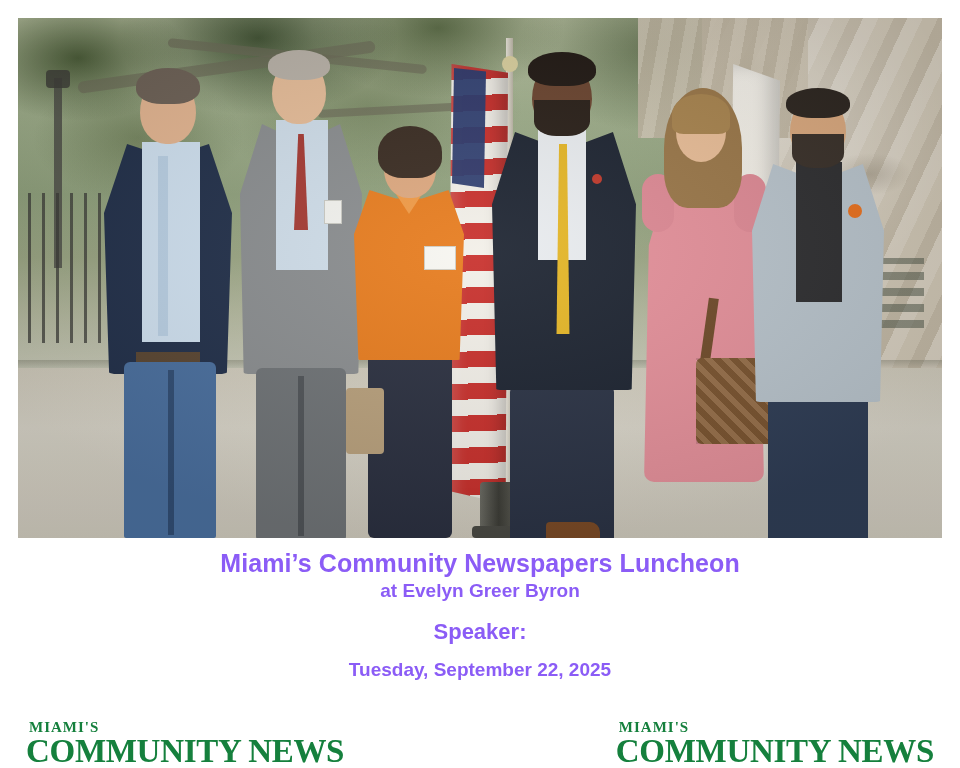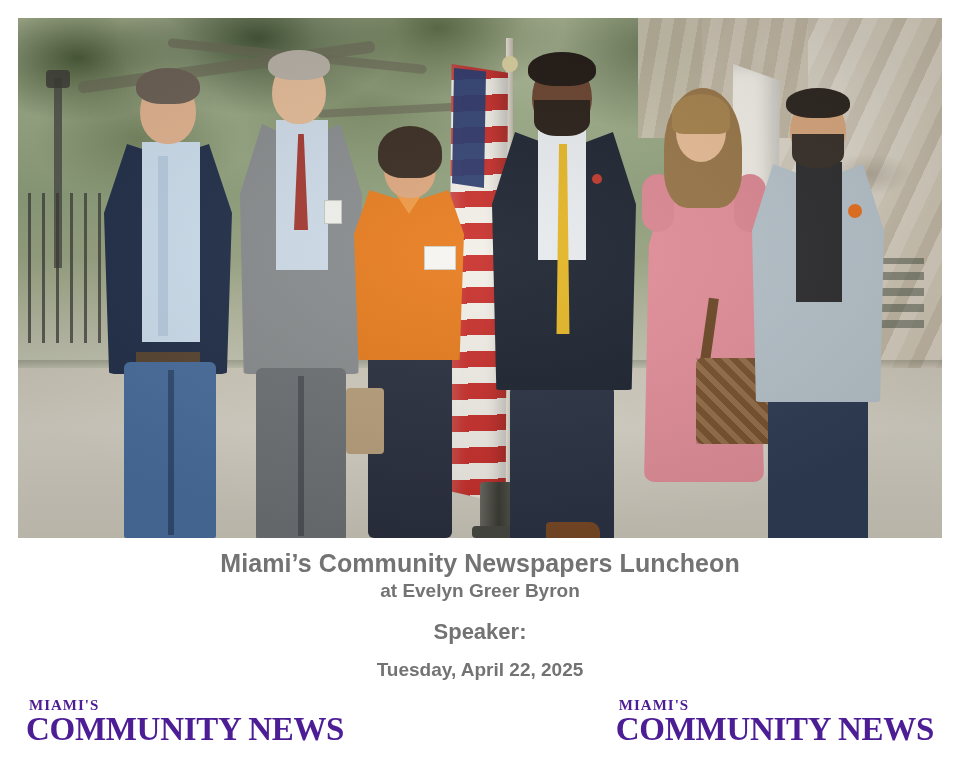--- a/index.html
+++ b/index.html
@@ -261,21 +261,21 @@
     pointer-events: none;
   }
 
   
   .caption {
     position: absolute;
     left: 0;
     top: 548px;
     width: 960px;
     text-align: center;
-    color: #737373;
+    color: #8b5cf6;
   }
   .cap-line1 {
     font-size: 25px;
     font-weight: bold;
     letter-spacing: .1px;
     line-height: 30px;
   }
   .cap-line2 {
     font-size: 19px;
     font-weight: bold;
@@ -300,22 +300,22 @@
   .cap-date {
     margin-top: 12px;
     font-size: 19px;
     font-weight: bold;
     line-height: 24px;
   }
 
   
   .logo {
     position: absolute;
-    bottom: 22px;
-    color: #4c1d95;
+    bottom: 0;
+    color: #15803d;
     text-align: left;
     line-height: 1;
   }
   .logo-left { left: 26px; }
   .logo-right { right: 26px; }
   .logo-top {
     font-family: "Liberation Serif", serif;
     font-weight: bold;
     font-size: 15px;
     letter-spacing: 1px;
@@ -429,21 +429,21 @@
       <div class="hair"></div>
     </div>
 
     <div class="photo-shade"></div>
   </div>
 
   <div class="caption">
     <div class="cap-line1">Miami’s Community Newspapers Luncheon</div>
     <div class="cap-line2">at Evelyn Greer Byron</div>
     <div class="cap-speaker">Speaker:</div>
-    <div class="cap-date">Tuesday, April 22, 2025</div>
+    <div class="cap-date">Tuesday, September 22, 2025</div>
   </div>
 
   <div class="logo logo-left">
     <div class="logo-top">MIAMI'S</div>
     <div class="logo-main">COMMUNITY NEWS</div>
   </div>
 
   <div class="logo logo-right">
     <div class="logo-top">MIAMI'S</div>
     <div class="logo-main">COMMUNITY NEWS</div>

